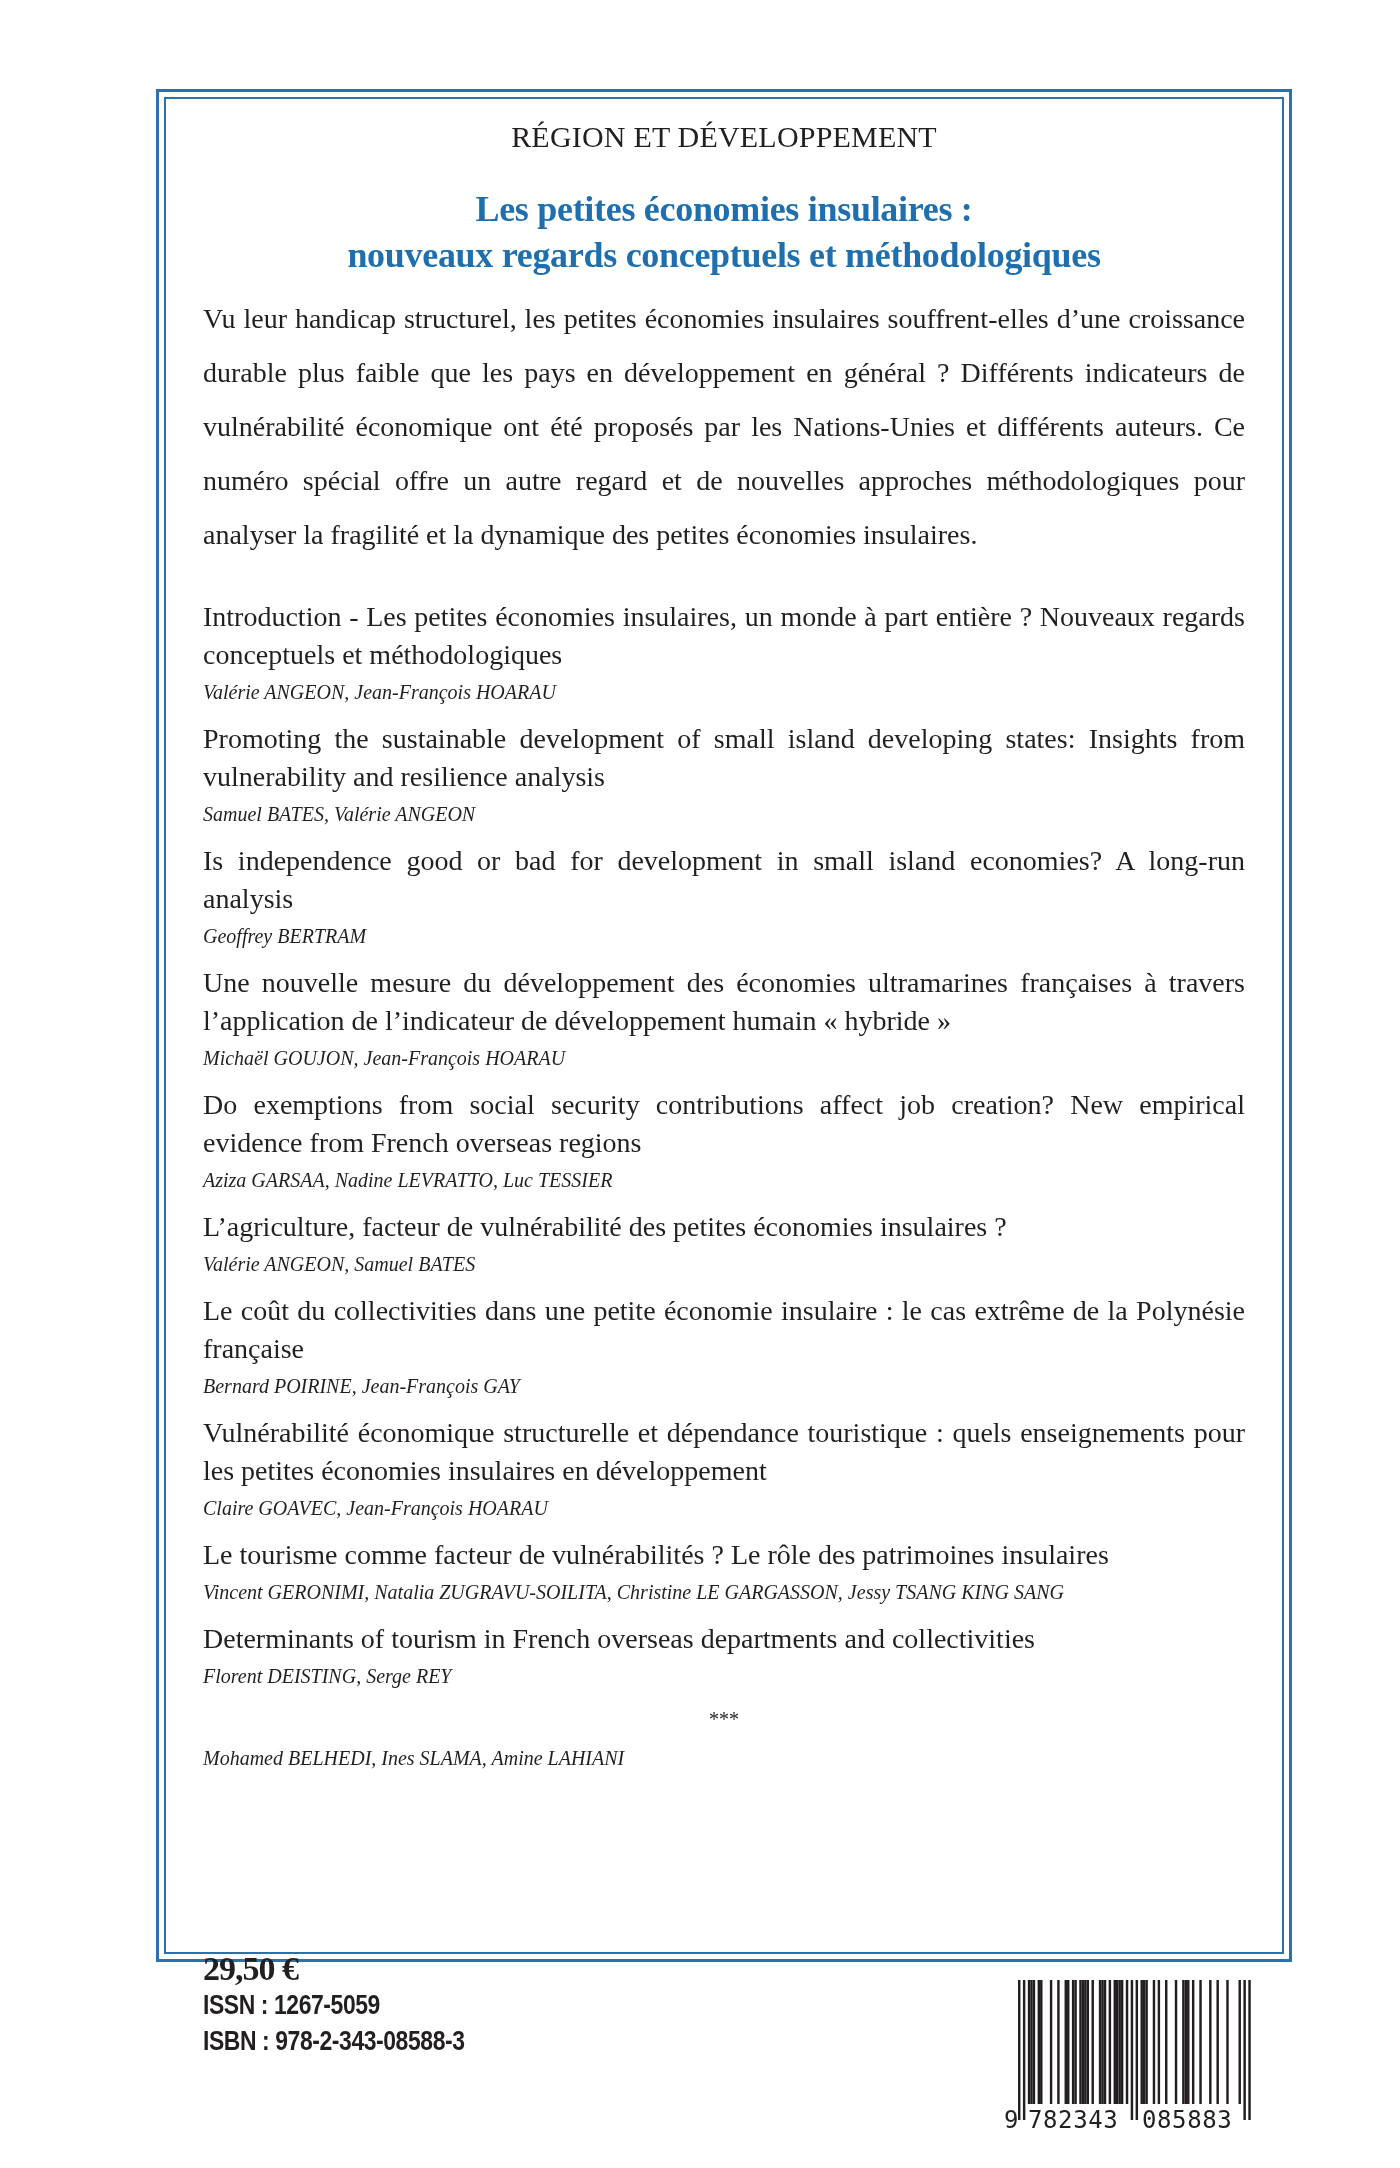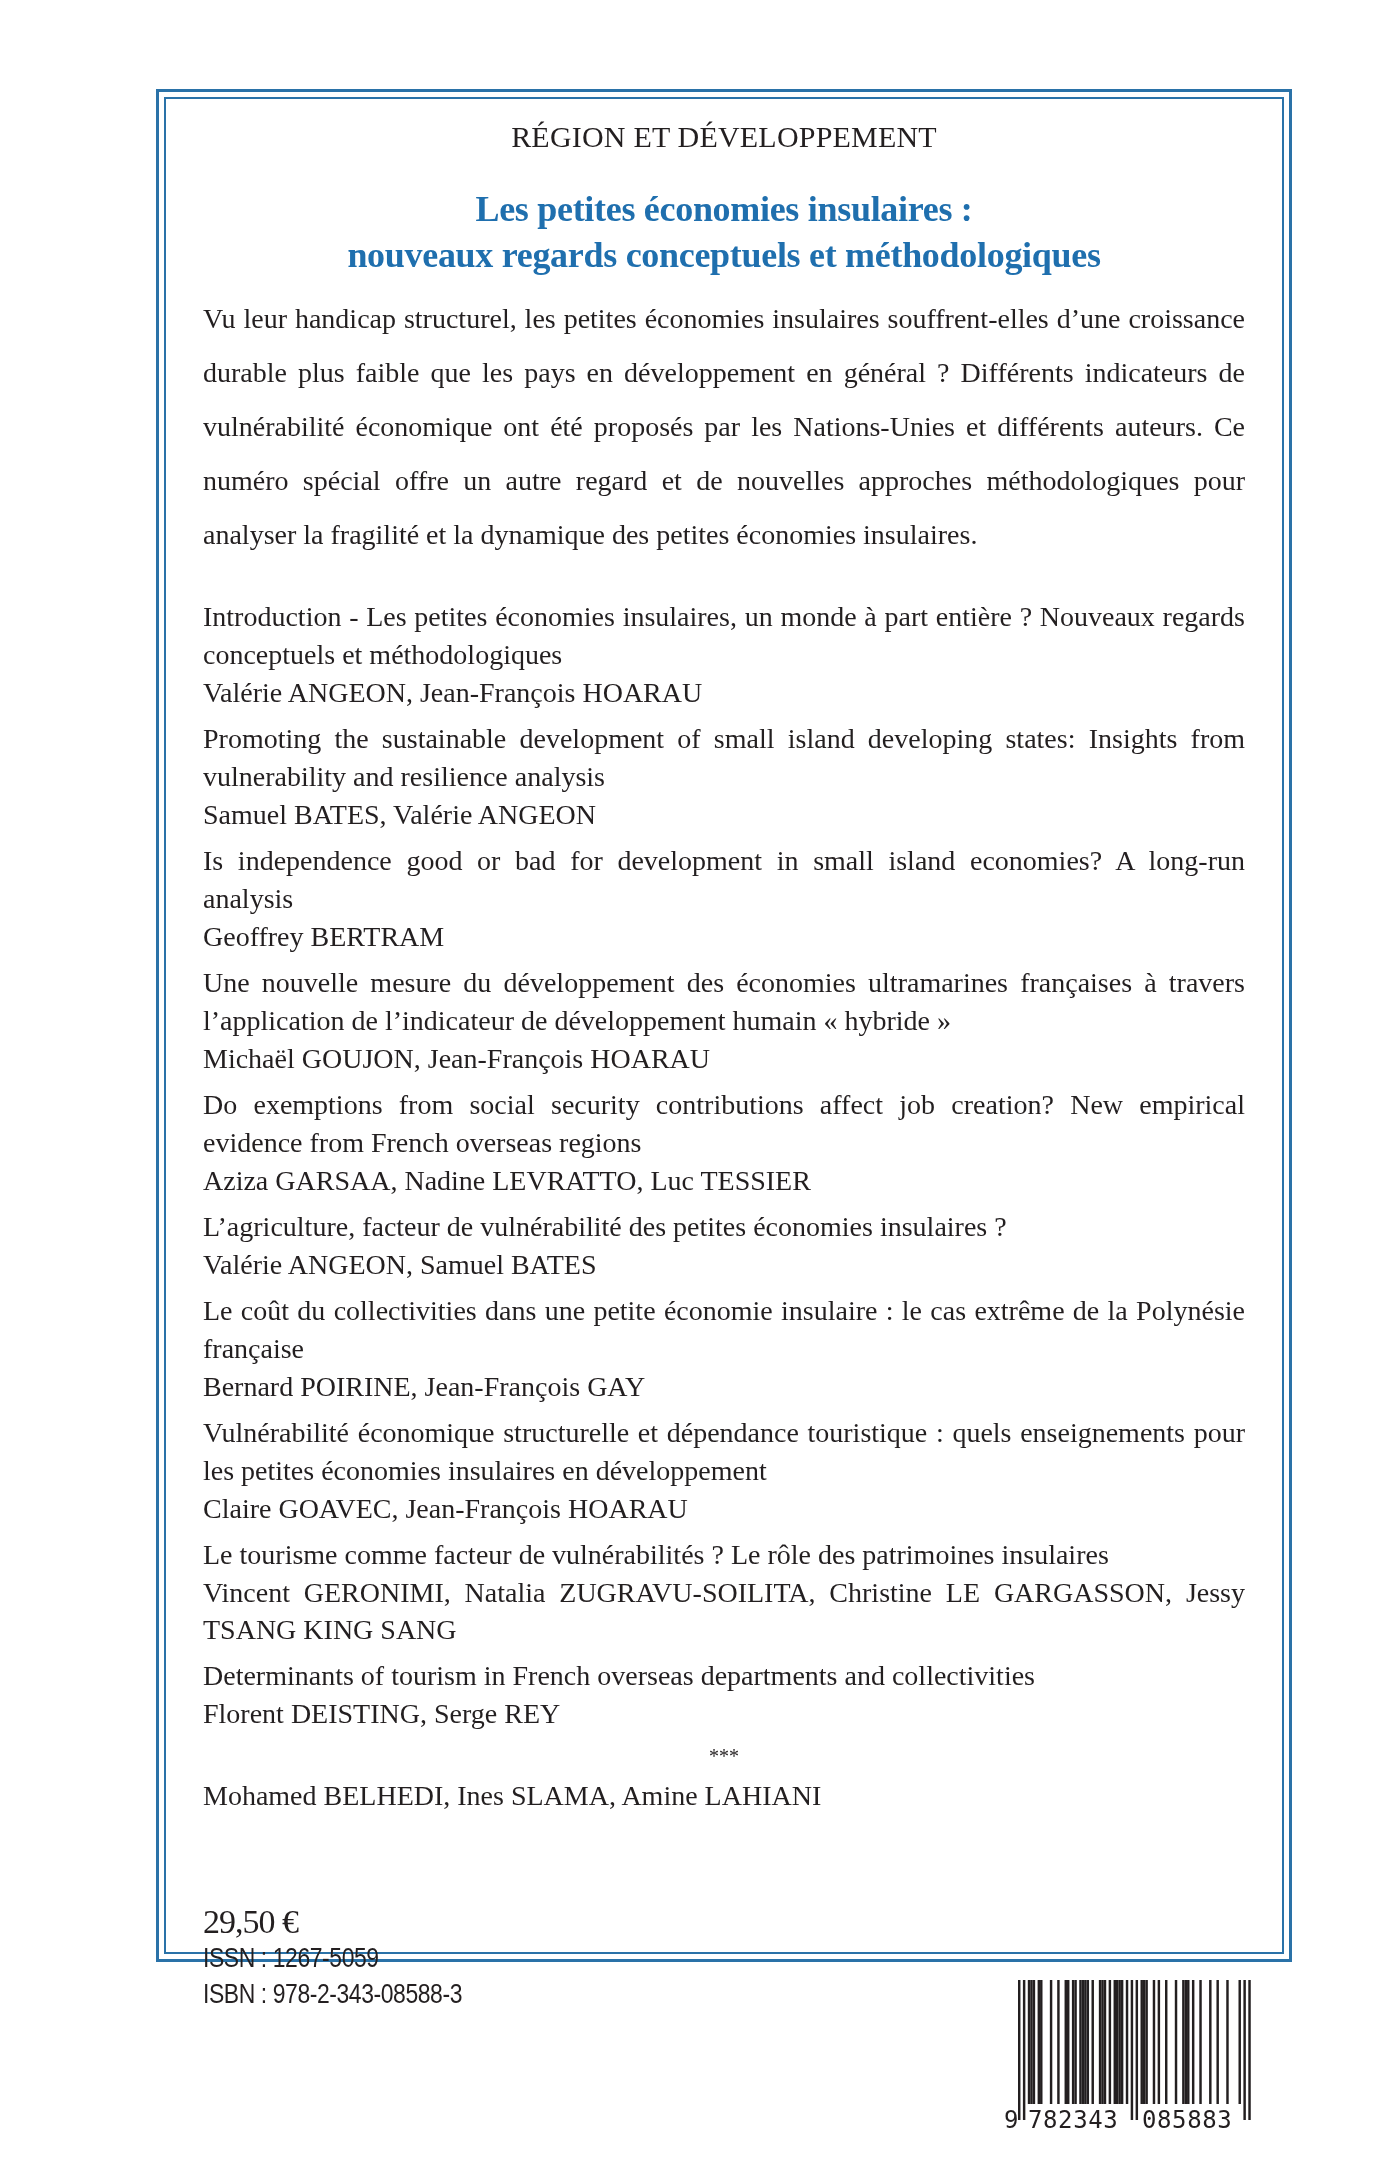--- a/index.html
+++ b/index.html
@@ -12,23 +12,23 @@
   .content { position:absolute; left:203px; top:118px; width:1042px; }
   .journal { text-align:center; font-size:30px; line-height:38px; letter-spacing:0.2px; }
   .issue { text-align:center; font-size:30px; line-height:40px; }
   .title { text-align:center; color:#1f6fae; font-weight:bold; font-size:36px;
            line-height:46px; margin-top:30px; letter-spacing:-0.3px; }
   .intro { font-size:28px; line-height:54px; text-align:justify; margin-top:14px;
            text-align-last:left; }
   .toc { margin-top:36px; }
   .entry { margin-bottom:9px; }
   .entry-title { font-size:28px; line-height:38px; text-align:justify; }
-  .entry-authors { font-size:28px; line-height:37px; text-align:justify; }
+  .entry-authors { font-size:20px; line-height:37px; font-style:italic; text-align:justify; }
   .sep { text-align:center; font-size:20px; line-height:30px; margin:6px 0 6px; }
-  .bottom { position:absolute; left:203px; top:1904px; }
+  .bottom { position:absolute; left:203px; top:1951px;font-weight:bold; }
   .price { font-size:34px; line-height:36px; letter-spacing:-1px; }
   .issn, .isbn { font-family:"Liberation Sans","DejaVu Sans",sans-serif; font-size:27px;
                  line-height:36px; letter-spacing:-0.5px; transform:scaleX(0.85);
                  transform-origin:left; }
   .barcode { position:absolute; left:1004px; top:1978px; width:250px; height:152px; }
 </style>
 </head>
 <body>
 
 <div class="frame-outer">

